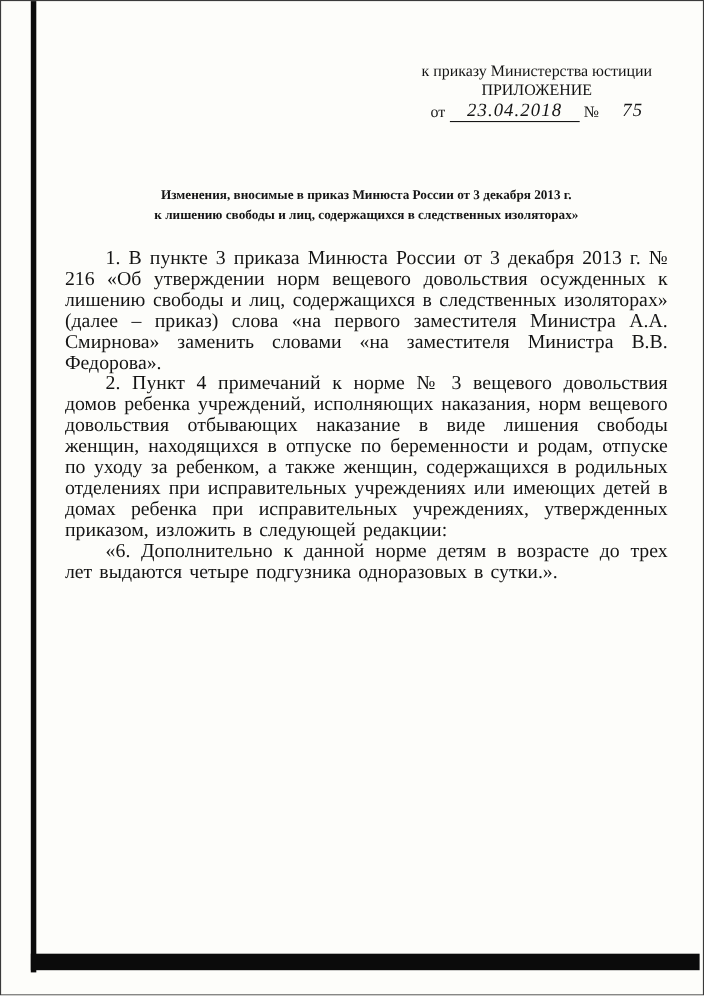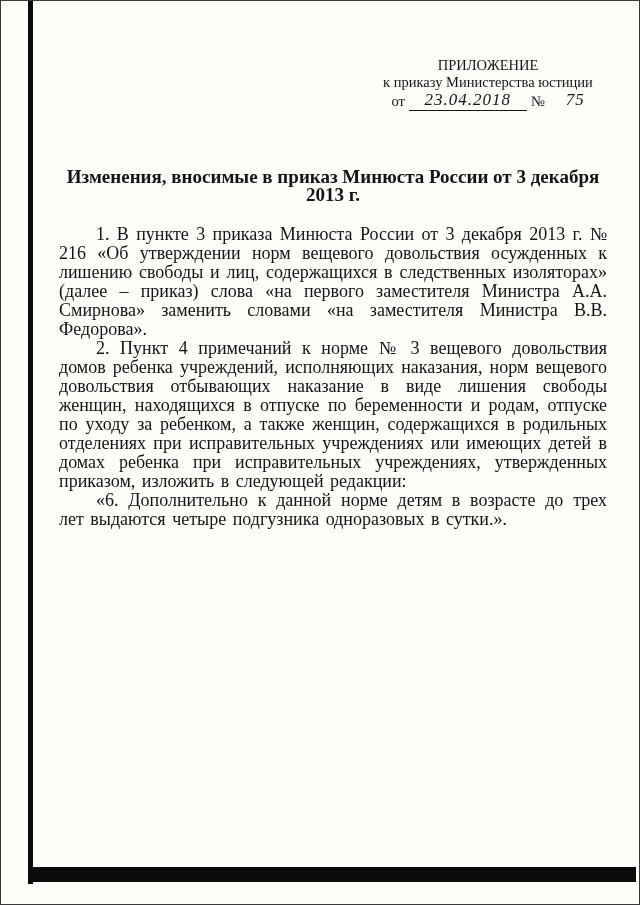--- a/index.html
+++ b/index.html
@@ -64,21 +64,21 @@
     display: inline-block;
     min-width: 34px;
     text-align: right;
     margin-left: 6px;
   }
   
   .title {
     margin-top: 56px;
     text-align: center;
     font-weight: bold;
-    font-size: 19px;
+    font-size: 12px;
     line-height: 18px;
   }
   
   .body-text {
     margin-top: 21px;
   }
   .body-par {
     text-align: justify;
     text-indent: 37px;
     font-size: 18px;
@@ -90,29 +90,30 @@
 <body>
 
 <div class="page">
 
   <div class="scan-left-bar"></div>
   <div class="scan-bottom-bar"></div>
 
   <div class="content">
 
     <div class="header-block">
+      <div>к приказу Министерства юстиции</div>
       <div>ПРИЛОЖЕНИЕ</div>
-      <div>к приказу Министерства юстиции</div>
       <div class="date-line">
         <span>от</span><span class="handwritten hw-underline">23.04.2018</span><span>№</span><span class="handwritten hw-number">75</span>
       </div>
     </div>
 
     <div class="title">
       <div>Изменения, вносимые в приказ Минюста России от 3 декабря 2013 г.</div>
+      <div>к лишению свободы и лиц, содержащихся в следственных изоляторах»</div>
     </div>
 
     <div class="body-text">
       <p class="body-par">1. В пункте 3 приказа Минюста России от 3 декабря 2013 г. № 216 «Об утверждении норм вещевого довольствия осужденных к лишению свободы и лиц, содержащихся в следственных изоляторах» (далее – приказ) слова «на первого заместителя Министра А.А. Смирнова» заменить словами «на заместителя Министра В.В. Федорова».</p>
       <p class="body-par">2. Пункт 4 примечаний к норме № 3 вещевого довольствия домов ребенка учреждений, исполняющих наказания, норм вещевого довольствия отбывающих наказание в виде лишения свободы женщин, находящихся в отпуске по беременности и родам, отпуске по уходу за ребенком, а также женщин, содержащихся в родильных отделениях при исправительных учреждениях или имеющих детей в домах ребенка при исправительных учреждениях, утвержденных приказом, изложить в следующей редакции:</p>
       <p class="body-par">«6. Дополнительно к данной норме детям в возрасте до трех лет выдаются четыре подгузника одноразовых в сутки.».</p>
     </div>
 
   </div>
 </div>

